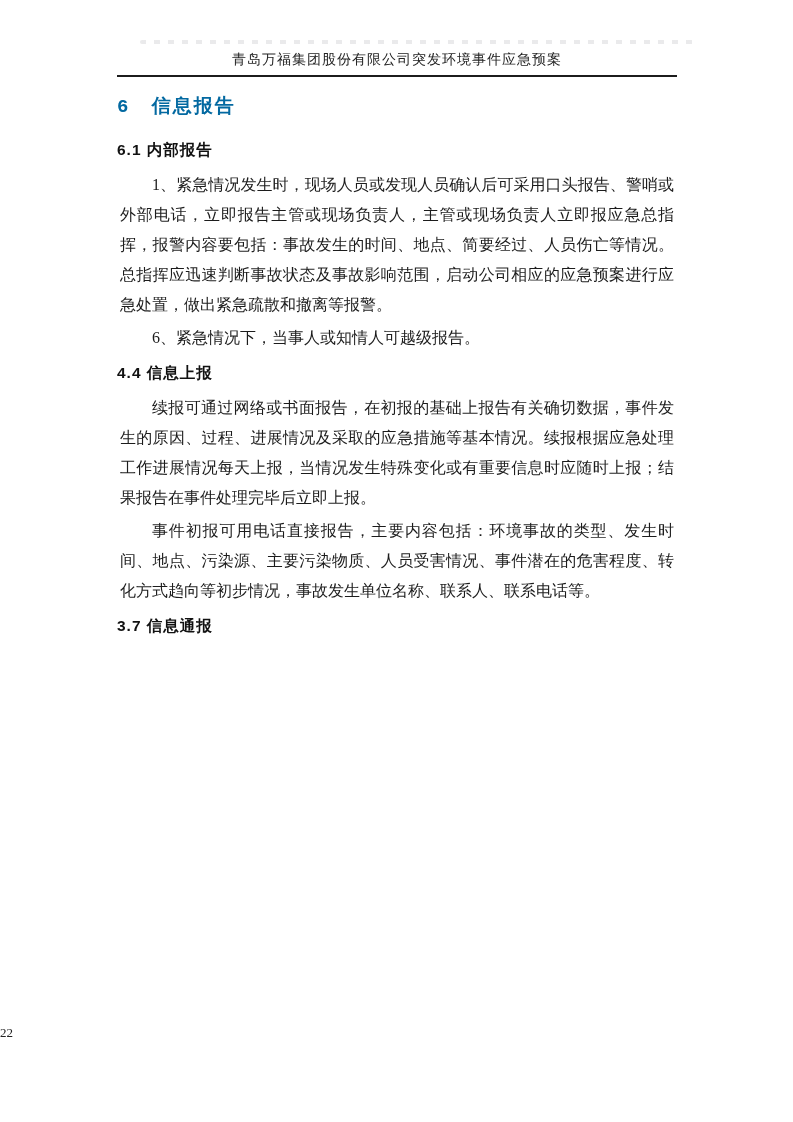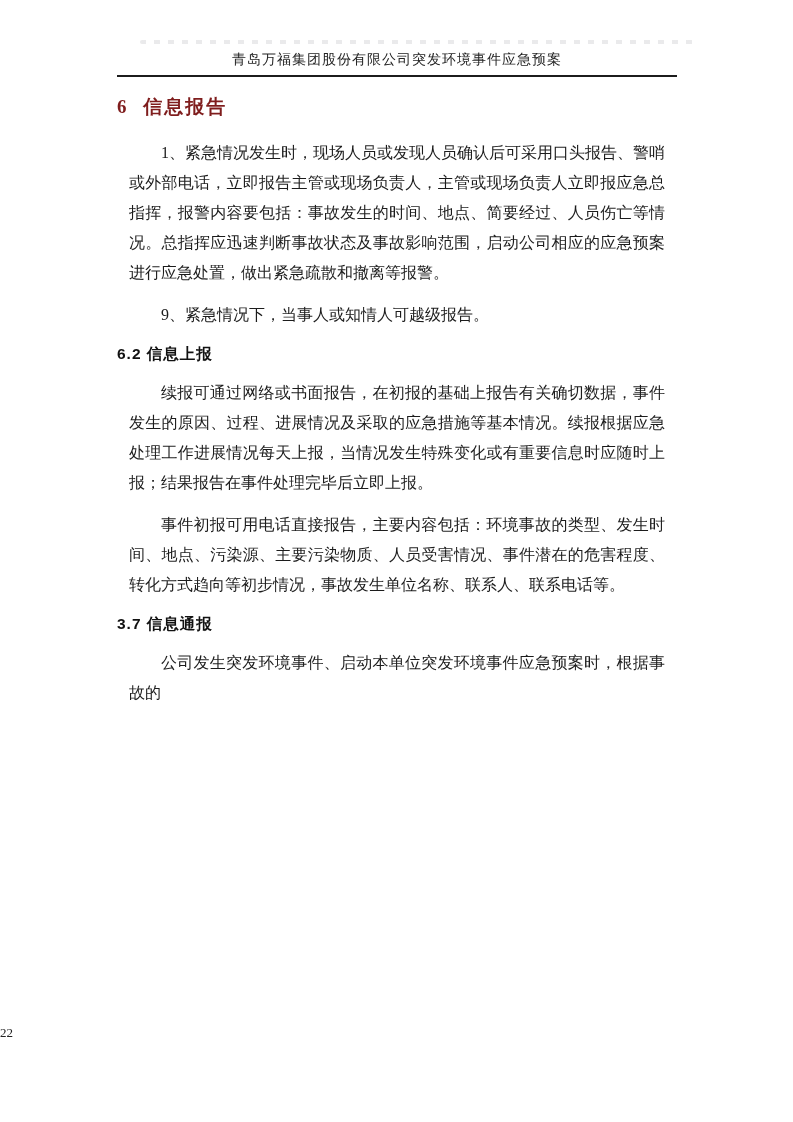--- a/index.html
+++ b/index.html
@@ -47,39 +47,39 @@
     border-bottom: 2px solid #1c1c1c;
   }
   .content {
     position: absolute;
     top: 88px;
     left: 117px;
     width: 560px;
   }
   h1.chapter-title {
     margin: 6px 0 18px 0;
-    font-family: Liberation Serif, serif;
+    font-family: Liberation Mono, monospace;
     font-size: 19px;
     font-weight: bold;
-    color: #7f1d1d;
+    color: #0369a1;
     line-height: 26px;
     letter-spacing: 2px;
     word-spacing: 8px;
   }
   h2.section-heading {
     margin: 8px 0;
     font-family: "Liberation Sans", "DejaVu Sans", sans-serif;
     font-size: 15.5px;
     font-weight: bold;
     color: #111111;
     line-height: 24px;
     letter-spacing: 1px;
   }
   p.paragraph {
-    margin: 12px;
+    margin: 3px;
     font-size: 16px;
     line-height: 30px;
     text-align: justify;
     text-indent: 32px;
     color: #1c1c1c;
   }
   .page-footer {
     position: absolute;
     top: 1024px;
     left: 0;
@@ -98,27 +98,27 @@
   <div class="scan-artifact"></div>
 
   <header class="doc-header">
     <div class="doc-header-title">青岛万福集团股份有限公司突发环境事件应急预案</div>
     <div class="doc-header-rule"></div>
   </header>
 
   <main class="content">
     <h1 class="chapter-title">6 信息报告</h1>
     <div id="sections">
+        <h2 class="section-heading">6.1 内部报告</h2>
         <p class="paragraph">1、紧急情况发生时，现场人员或发现人员确认后可采用口头报告、警哨或外部电话，立即报告主管或现场负责人，主管或现场负责人立即报应急总指挥，报警内容要包括：事故发生的时间、地点、简要经过、人员伤亡等情况。总指挥应迅速判断事故状态及事故影响范围，启动公司相应的应急预案进行应急处置，做出紧急疏散和撤离等报警。</p>
-        <p class="paragraph">9、紧急情况下，当事人或知情人可越级报告。</p>
-        <h2 class="section-heading">6.2 信息上报</h2>
+        <p class="paragraph">6、紧急情况下，当事人或知情人可越级报告。</p>
+        <h2 class="section-heading">4.4 信息上报</h2>
         <p class="paragraph">续报可通过网络或书面报告，在初报的基础上报告有关确切数据，事件发生的原因、过程、进展情况及采取的应急措施等基本情况。续报根据应急处理工作进展情况每天上报，当情况发生特殊变化或有重要信息时应随时上报；结果报告在事件处理完毕后立即上报。</p>
         <p class="paragraph">事件初报可用电话直接报告，主要内容包括：环境事故的类型、发生时间、地点、污染源、主要污染物质、人员受害情况、事件潜在的危害程度、转化方式趋向等初步情况，事故发生单位名称、联系人、联系电话等。</p>
         <h2 class="section-heading">3.7 信息通报</h2>
-        <p class="paragraph">公司发生突发环境事件、启动本单位突发环境事件应急预案时，根据事故的</p>
       </div>
   </main>
 
   <footer class="page-footer">
     <span>22</span>
   </footer>
 
 </div>
 
 </body></html>

